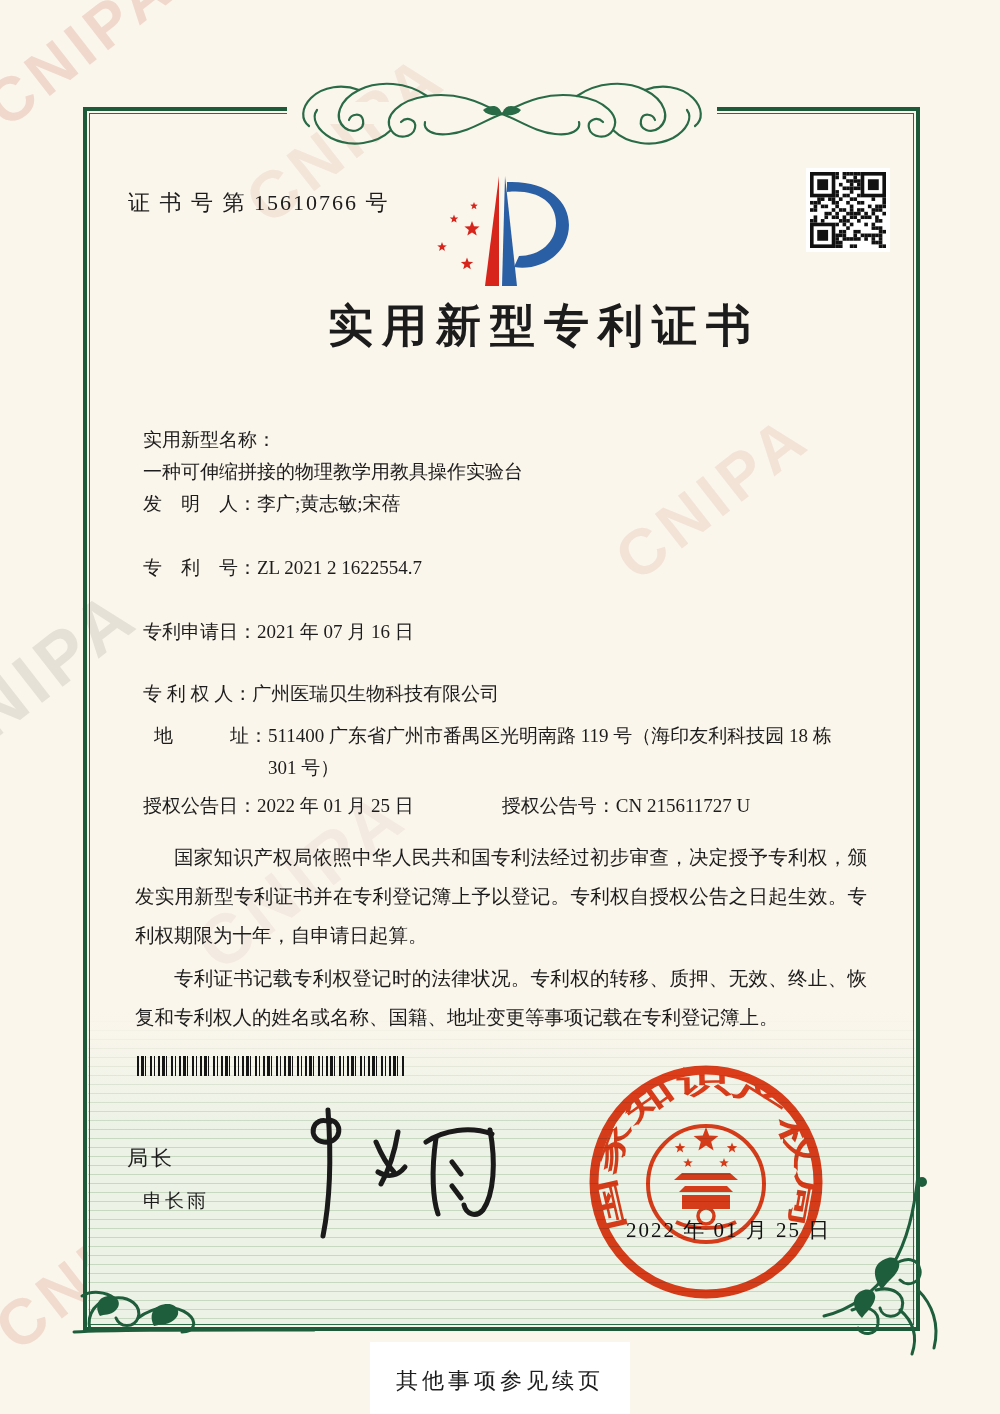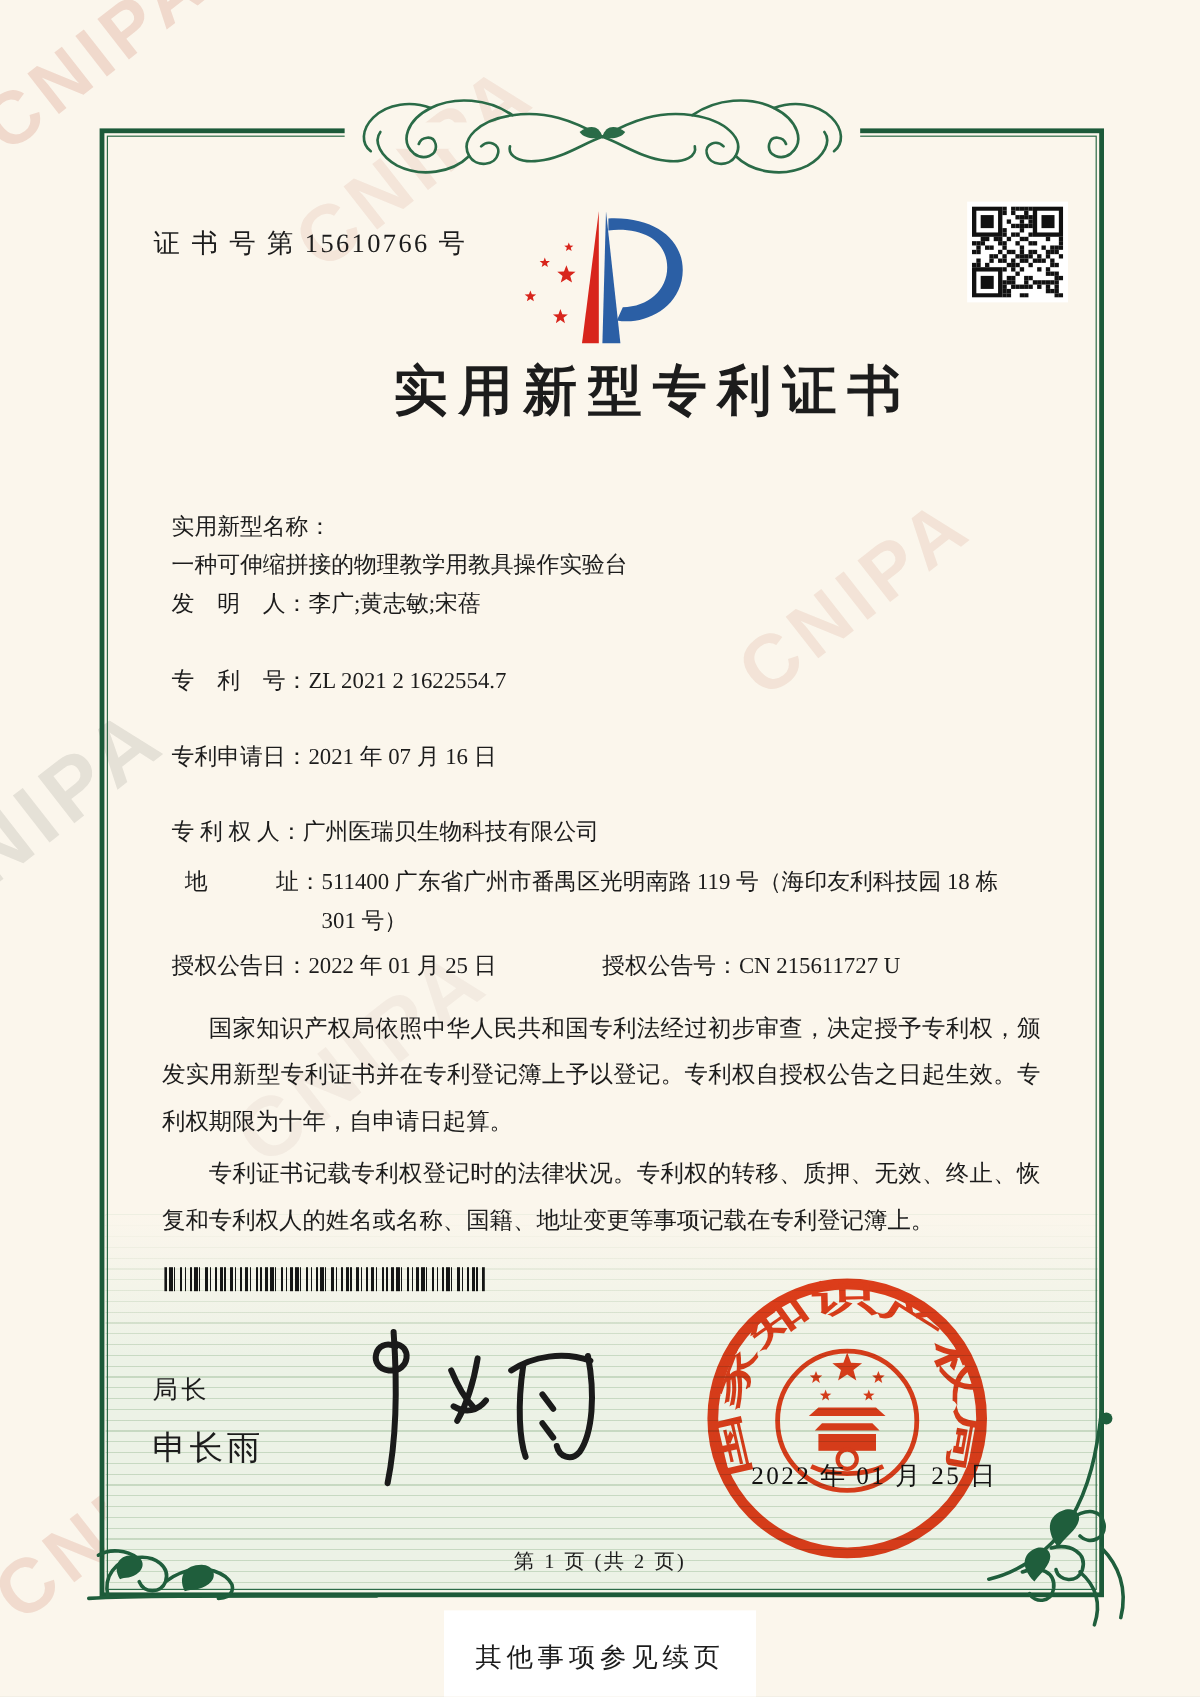--- a/index.html
+++ b/index.html
@@ -74,21 +74,21 @@
   .barcode{
     position:absolute; left:137px; top:1056px; width:267px; height:20px;
     background:repeating-linear-gradient(90deg,
       #151515 0 2px, transparent 2px 4px,
       #151515 4px 7px, transparent 7px 8px,
       #151515 8px 9px, transparent 9px 13px,
       #151515 13px 15px, transparent 15px 17px,
       #151515 17px 18px, transparent 18px 21px);
   }
   .director-title{position:absolute; left:127px; top:1144px; font-size:21px; letter-spacing:3px;}
-  .director-name {position:absolute; left:127px; top:1188px; font-size:28px; letter-spacing:3px;}
+  .director-name {position:absolute; left:143px; top:1188px; font-size:19px; letter-spacing:3px;}
   .signature{position:absolute; left:278px; top:1104px;}
   .seal{position:absolute; left:580px; top:1056px; opacity:0.94; mix-blend-mode:multiply;}
   .seal-date{
     position:absolute; left:626px; top:1216px; font-size:21px; letter-spacing:2px;
     color:#111; z-index:5;
   }
   .page-info{
     position:absolute; left:0; top:1290px; width:100%; text-align:center;
     font-size:17px; letter-spacing:2px;
   }
@@ -418,17 +418,16 @@
       <polygon stroke="none" points="144.0,102.0 142.8,105.3 139.2,105.5 142.0,107.6 141.1,111.0 144.0,109.1 146.9,111.0 146.0,107.6 148.8,105.5 145.2,105.3"></polygon>
       <polygon points="94,124 158,124 150,117 102,117" stroke="none"></polygon>
       <polygon points="99,136 153,136 147,130 105,130" stroke="none"></polygon>
       <rect x="102" y="139" width="48" height="14" stroke="none"></rect>
       <circle cx="126" cy="160" r="8" fill="none" stroke-width="3.5"></circle>
       <path d="M96 166 C112 174, 140 174, 156 166" fill="none" stroke-width="4"></path>
     </g>
   </svg>
   <div class="seal-date">2022 年 01 月 25 日</div>
 
-  <div class="page-info">第 1 页 (共 2 页)</div>
 
   <div class="footer-note">其他事项参见续页</div>
 
 </div>
 
 </body></html>

